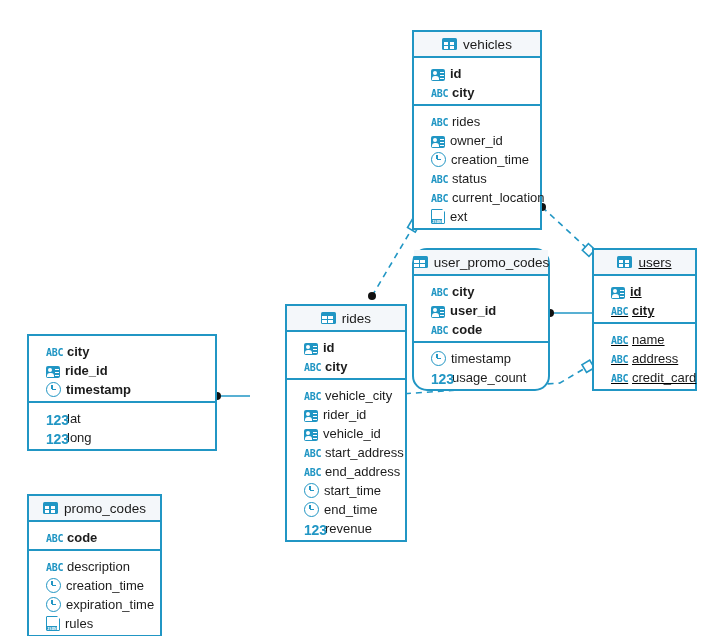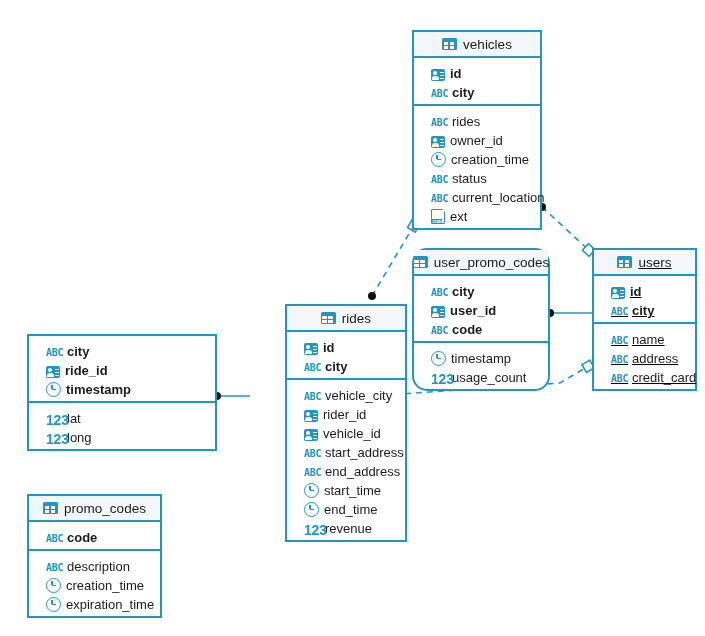--- a/index.html
+++ b/index.html
@@ -361,15 +361,19 @@
           <span class="col-name">description</span>
         </div>
         <div class="col-row">
           <span class="ico ico-clock"></span>
           <span class="col-name">creation_time</span>
         </div>
         <div class="col-row">
           <span class="ico ico-clock"></span>
           <span class="col-name">expiration_time</span>
         </div>
+        <div class="col-row">
+          <span class="ico ico-json"></span>
+          <span class="col-name">rules</span>
+        </div>
       </div>
     </div>
   </div>
 
 </body></html>

